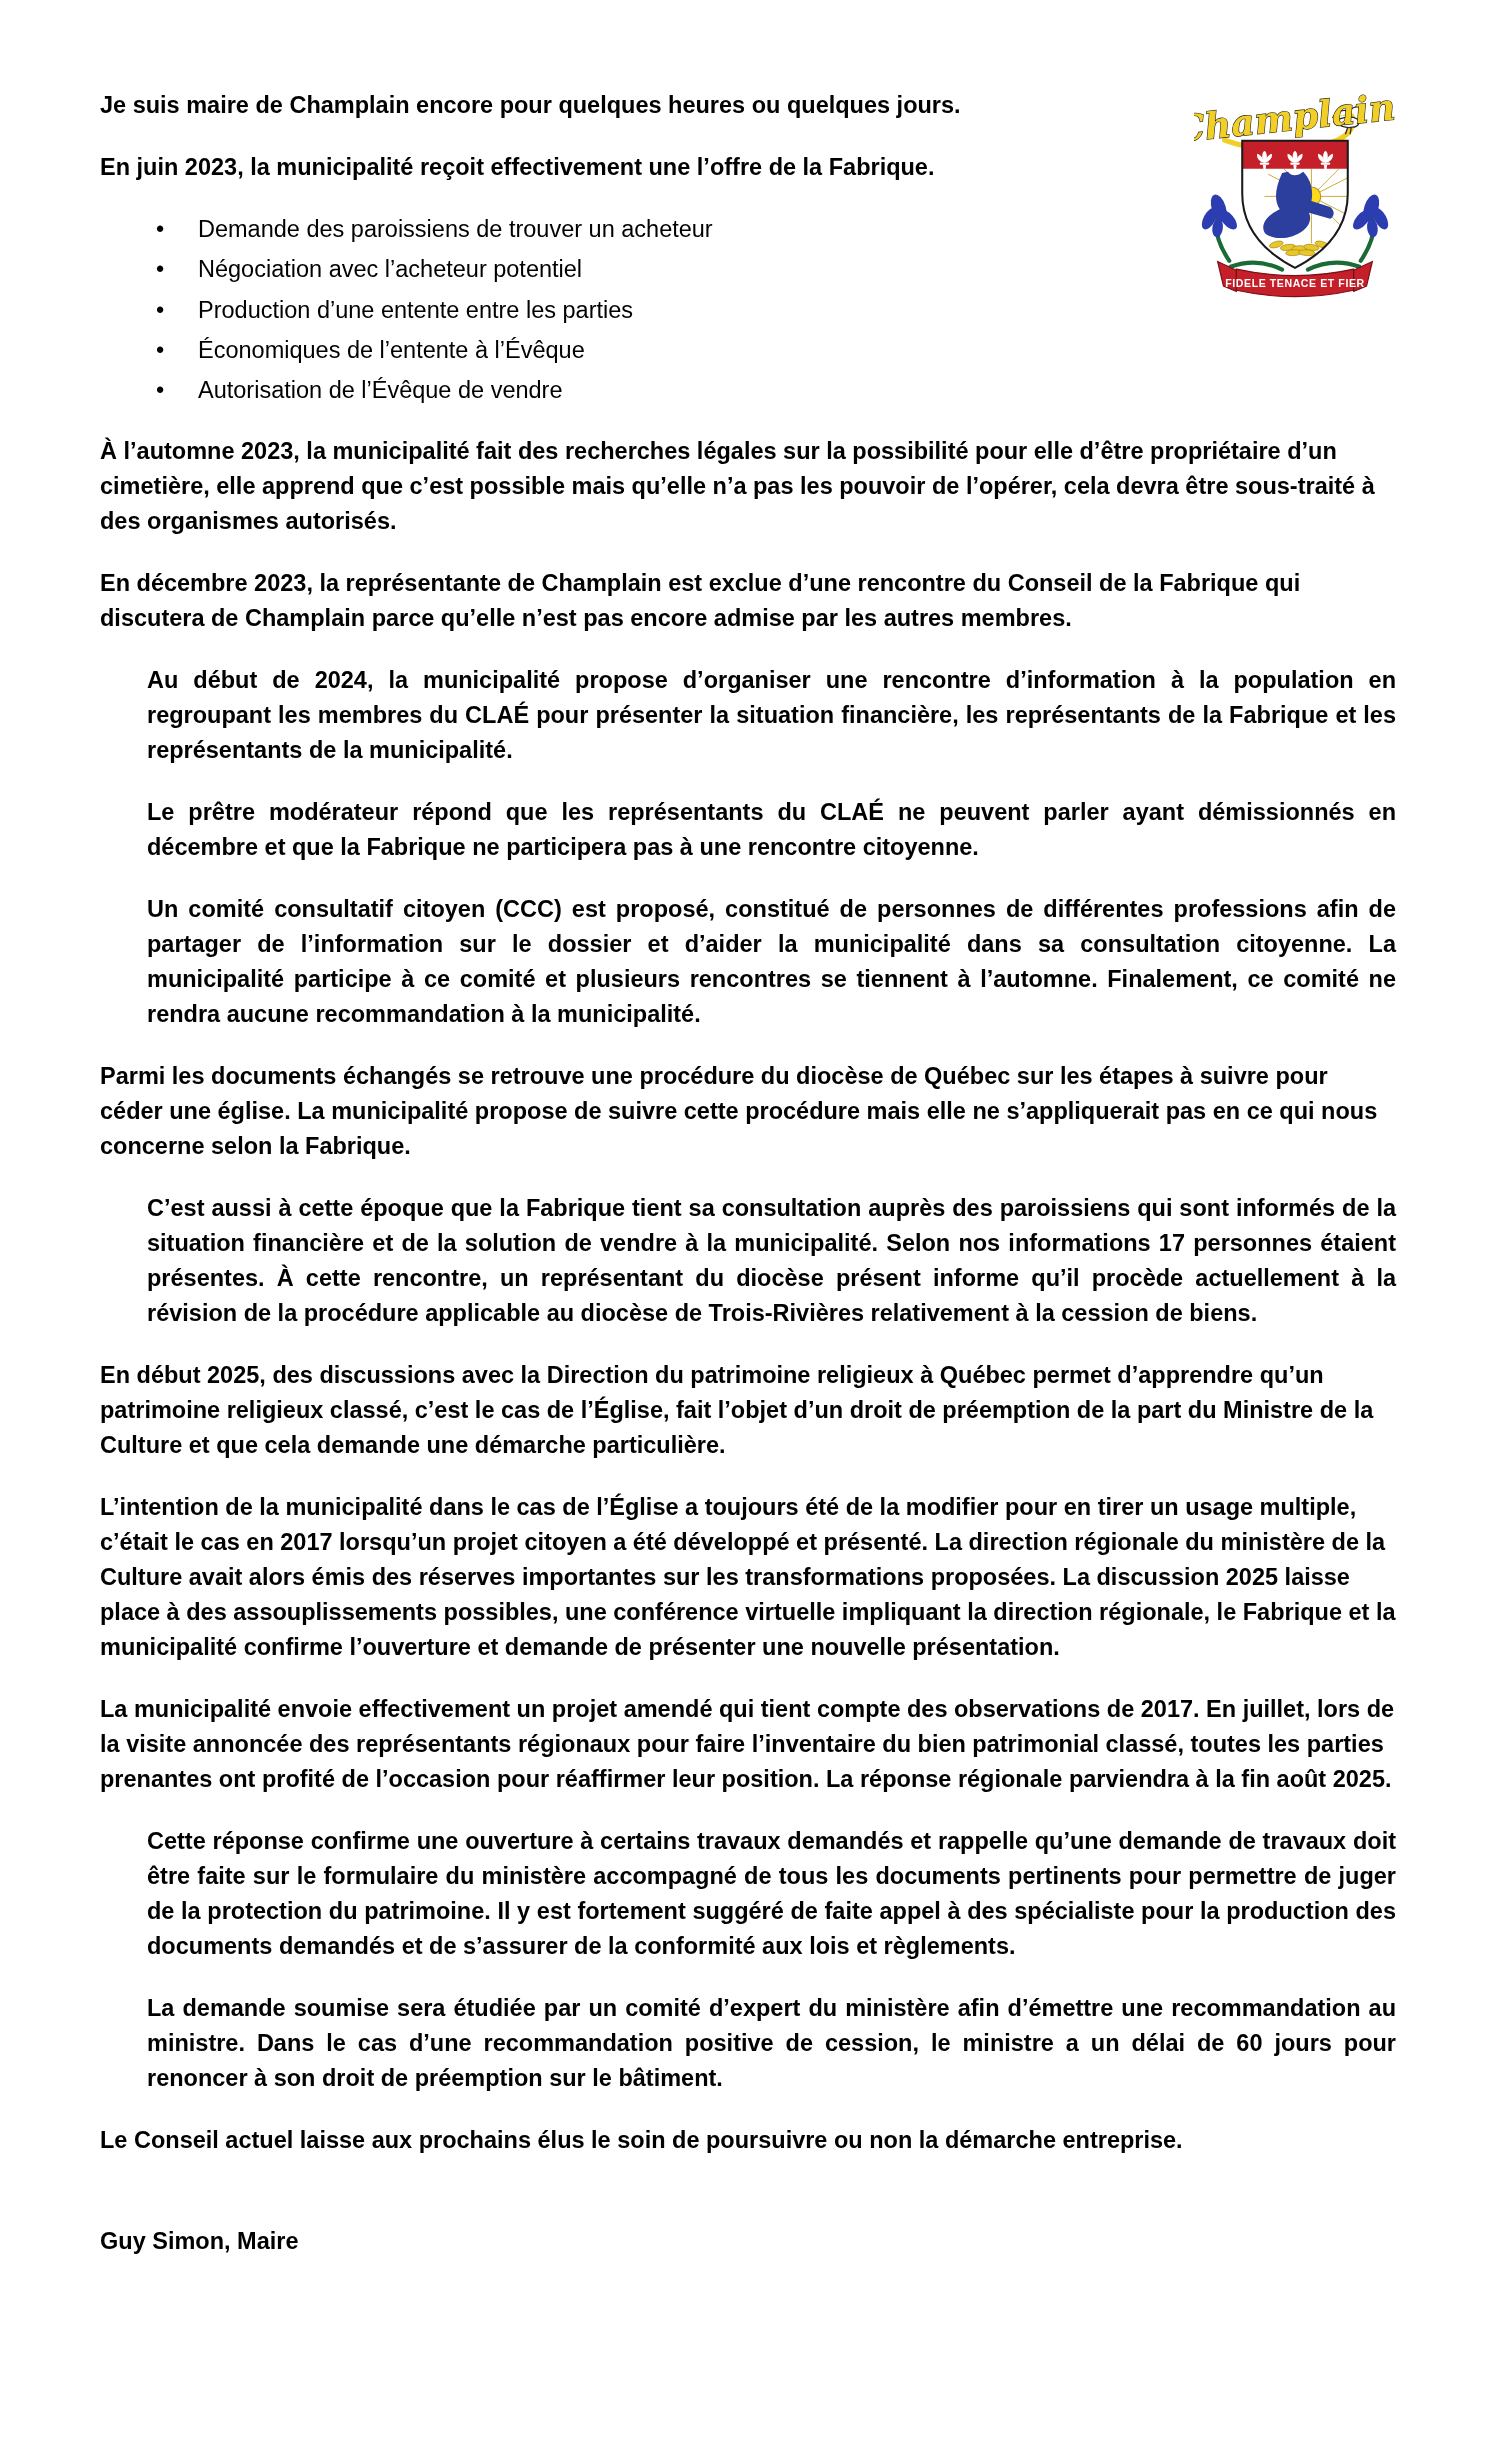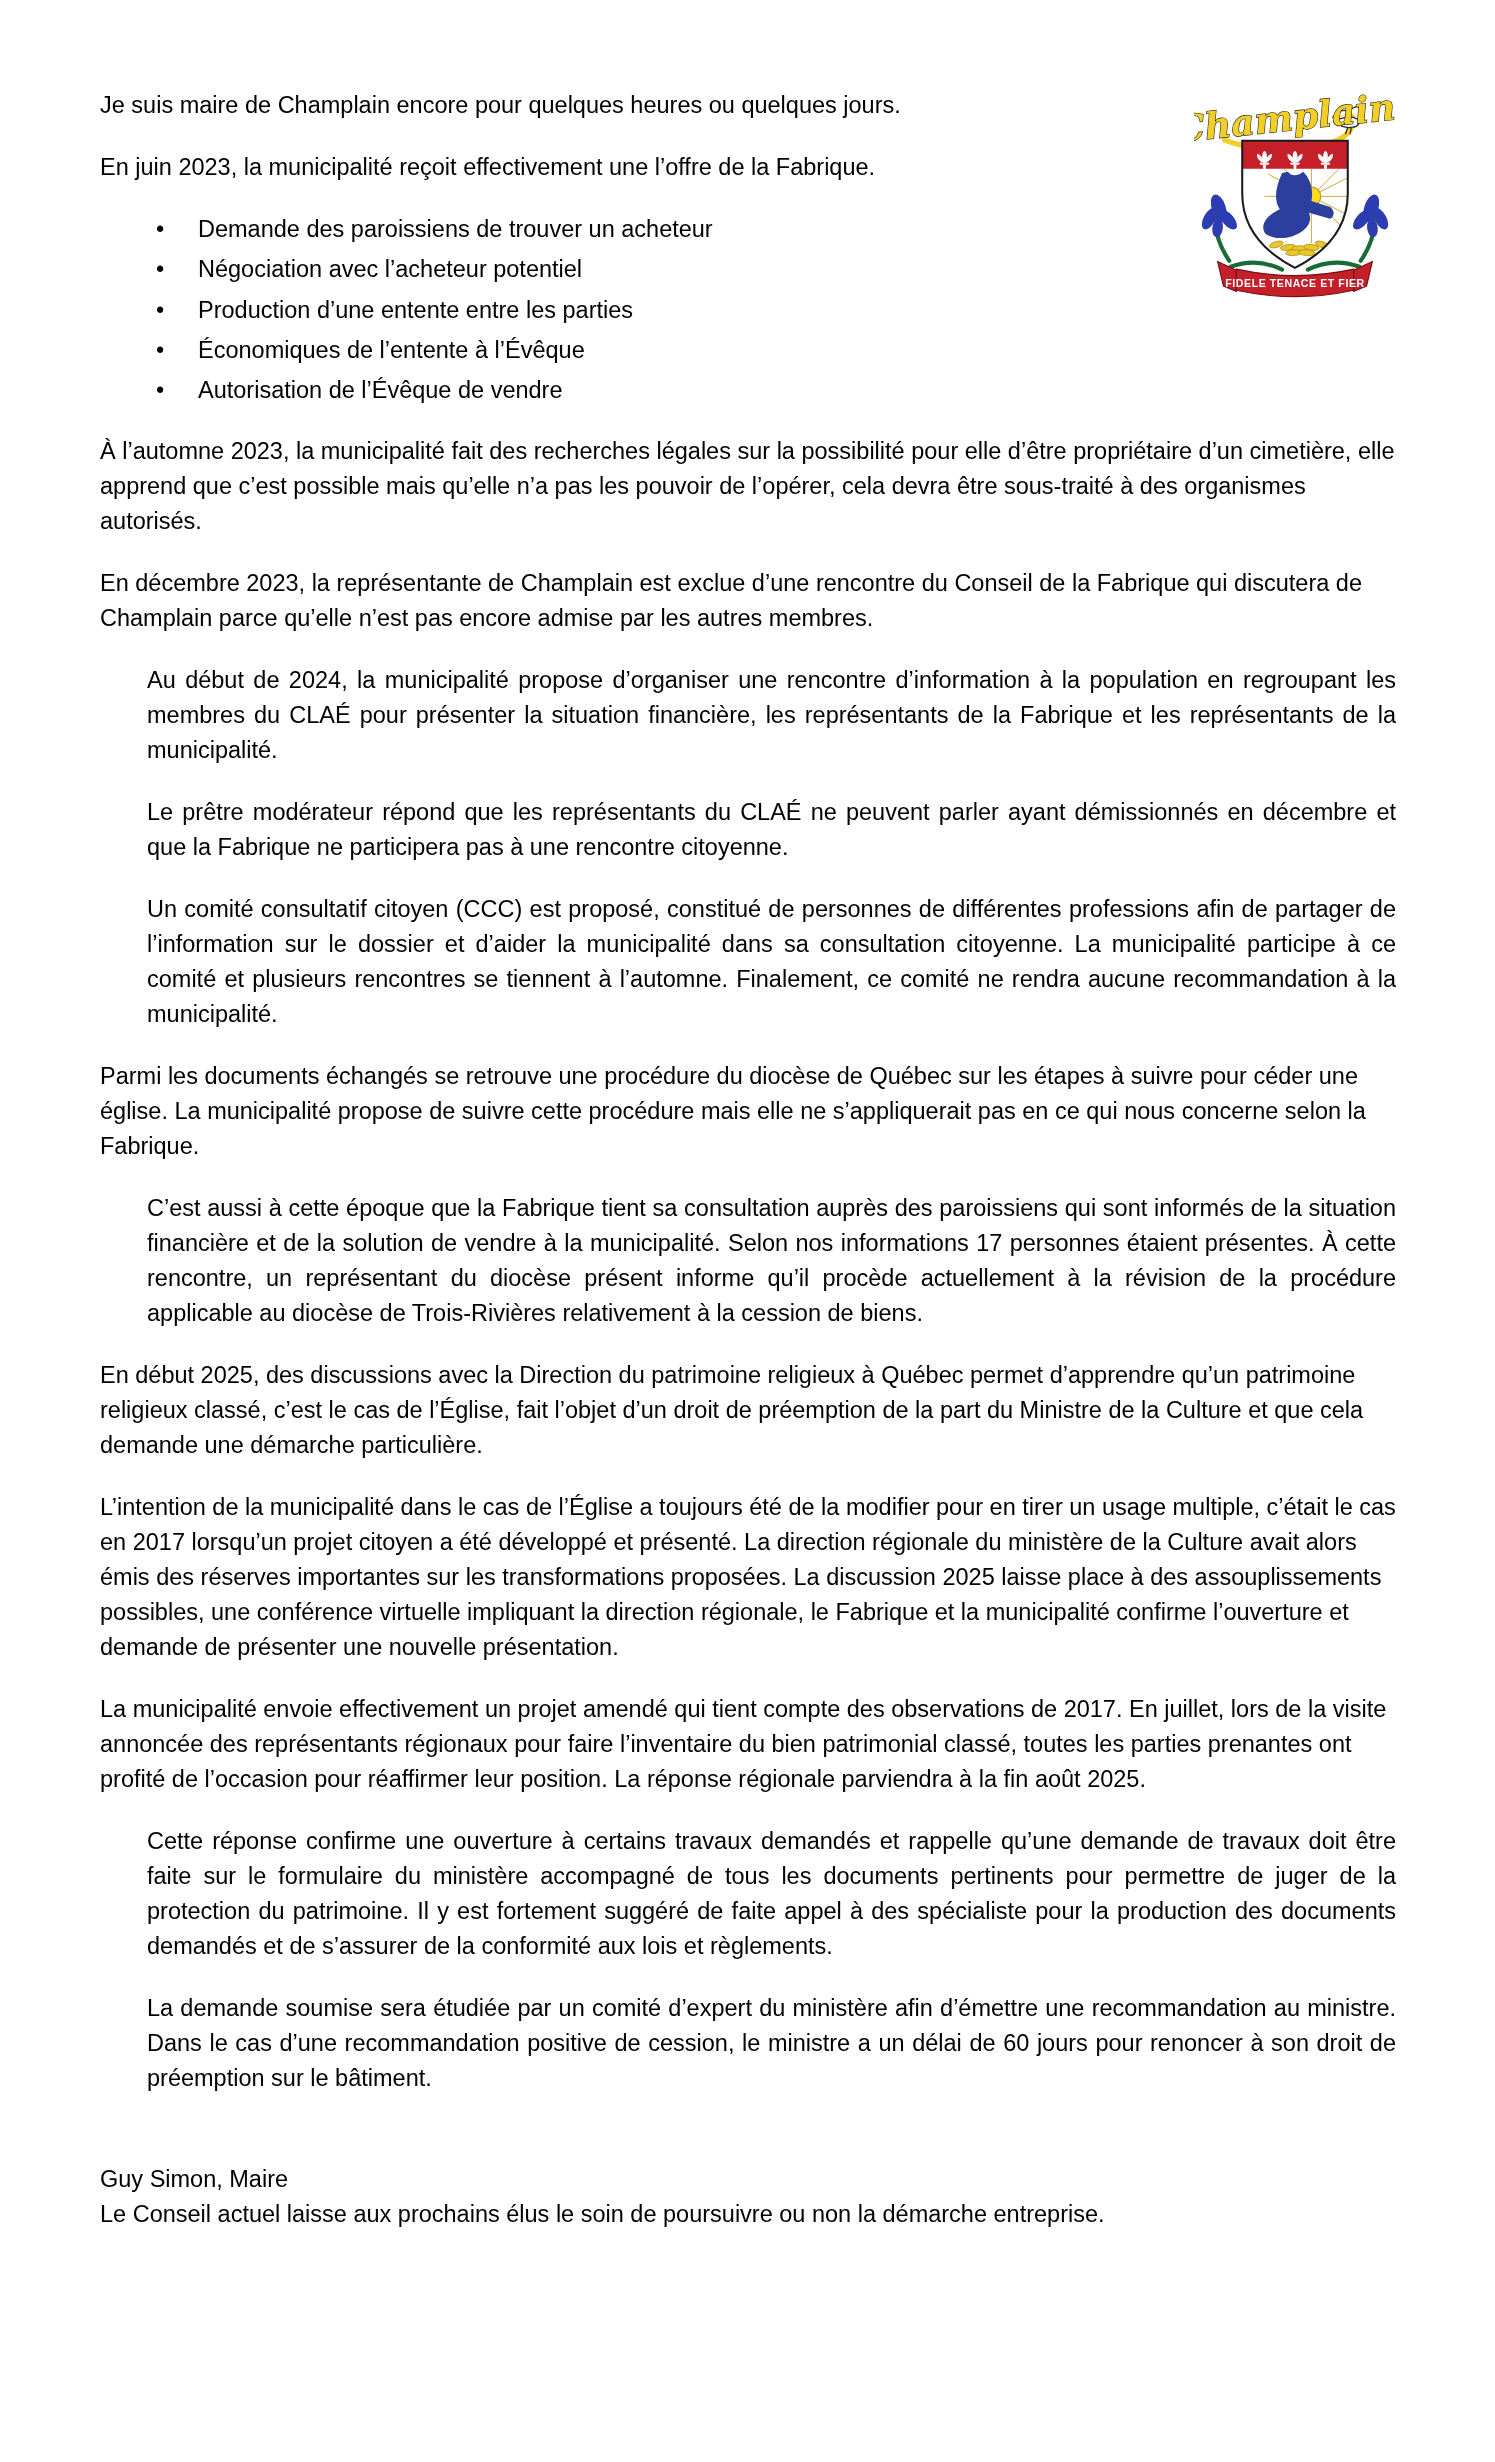--- a/index.html
+++ b/index.html
@@ -25,20 +25,21 @@
     height:218px;
     margin:-3.5px 0 10.6px 15.2px;
     display:flex;
     justify-content:flex-end;
     align-items:flex-start;
   }
   p.body-par {
     margin:0 0 27px 0;
     font-size:23.5px;
     line-height:35px;
+    font-weight:bold;
   }
   p.justify { text-align:justify;margin-left:47px; }
   ul.steps {
     list-style:none;
     margin:0 0 26px 0;
     padding:0;
   }
   ul.steps li {
     position:relative;
     padding-left:98px;
@@ -178,18 +179,18 @@
     <p class="body-par justify">Au début de 2024, la municipalité propose d’organiser une rencontre d’information à la population en regroupant les membres du CLAÉ pour présenter la situation financière, les représentants de la Fabrique et les représentants de la municipalité.</p>
     <p class="body-par justify">Le prêtre modérateur répond que les représentants du CLAÉ ne peuvent parler ayant démissionnés en décembre et que la Fabrique ne participera pas à une rencontre citoyenne.</p>
     <p class="body-par justify">Un comité consultatif citoyen (CCC) est proposé, constitué de personnes de différentes professions afin de partager de l’information sur le dossier et d’aider la municipalité dans sa consultation citoyenne. La municipalité participe à ce comité et plusieurs rencontres se tiennent à l’automne. Finalement, ce comité ne rendra aucune recommandation à la municipalité.</p>
     <p class="body-par">Parmi les documents échangés se retrouve une procédure du diocèse de Québec sur les étapes à suivre pour céder une église. La municipalité propose de suivre cette procédure mais elle ne s’appliquerait pas en ce qui nous concerne selon la Fabrique.</p>
     <p class="body-par justify">C’est aussi à cette époque que la Fabrique tient sa consultation auprès des paroissiens qui sont informés de la situation financière et de la solution de vendre à la municipalité. Selon nos informations 17 personnes étaient présentes. À cette rencontre, un représentant du diocèse présent informe qu’il procède actuellement à la révision de la procédure applicable au diocèse de Trois-Rivières relativement à la cession de biens.</p>
     <p class="body-par">En début 2025, des discussions avec la Direction du patrimoine religieux à Québec permet d’apprendre qu’un patrimoine religieux classé, c’est le cas de l’Église, fait l’objet d’un droit de préemption de la part du Ministre de la Culture et que cela demande une démarche particulière.</p>
     <p class="body-par">L’intention de la municipalité dans le cas de l’Église a toujours été de la modifier pour en tirer un usage multiple, c’était le cas en 2017 lorsqu’un projet citoyen a été développé et présenté. La direction régionale du ministère de la Culture avait alors émis des réserves importantes sur les transformations proposées. La discussion 2025 laisse place à des assouplissements possibles, une conférence virtuelle impliquant la direction régionale, le Fabrique et la municipalité confirme l’ouverture et demande de présenter une nouvelle présentation.</p>
     <p class="body-par">La municipalité envoie effectivement un projet amendé qui tient compte des observations de 2017. En juillet, lors de la visite annoncée des représentants régionaux pour faire l’inventaire du bien patrimonial classé, toutes les parties prenantes ont profité de l’occasion pour réaffirmer leur position. La réponse régionale parviendra à la fin août 2025.</p>
     <p class="body-par justify">Cette réponse confirme une ouverture à certains travaux demandés et rappelle qu’une demande de travaux doit être faite sur le formulaire du ministère accompagné de tous les documents pertinents pour permettre de juger de la protection du patrimoine. Il y est fortement suggéré de faite appel à des spécialiste pour la production des documents demandés et de s’assurer de la conformité aux lois et règlements.</p>
     <p class="body-par justify">La demande soumise sera étudiée par un comité d’expert du ministère afin d’émettre une recommandation au ministre. Dans le cas d’une recommandation positive de cession, le ministre a un délai de 60 jours pour renoncer à son droit de préemption sur le bâtiment.</p>
+    <p class="body-par">Le Conseil actuel laisse aux prochains élus le soin de poursuivre ou non la démarche entreprise.</p>
+
     <p class="body-par signature">Guy Simon, Maire</p>
-
-    <p class="body-par">Le Conseil actuel laisse aux prochains élus le soin de poursuivre ou non la démarche entreprise.</p>
   </div>
 </div>
 
 
 </body></html>

